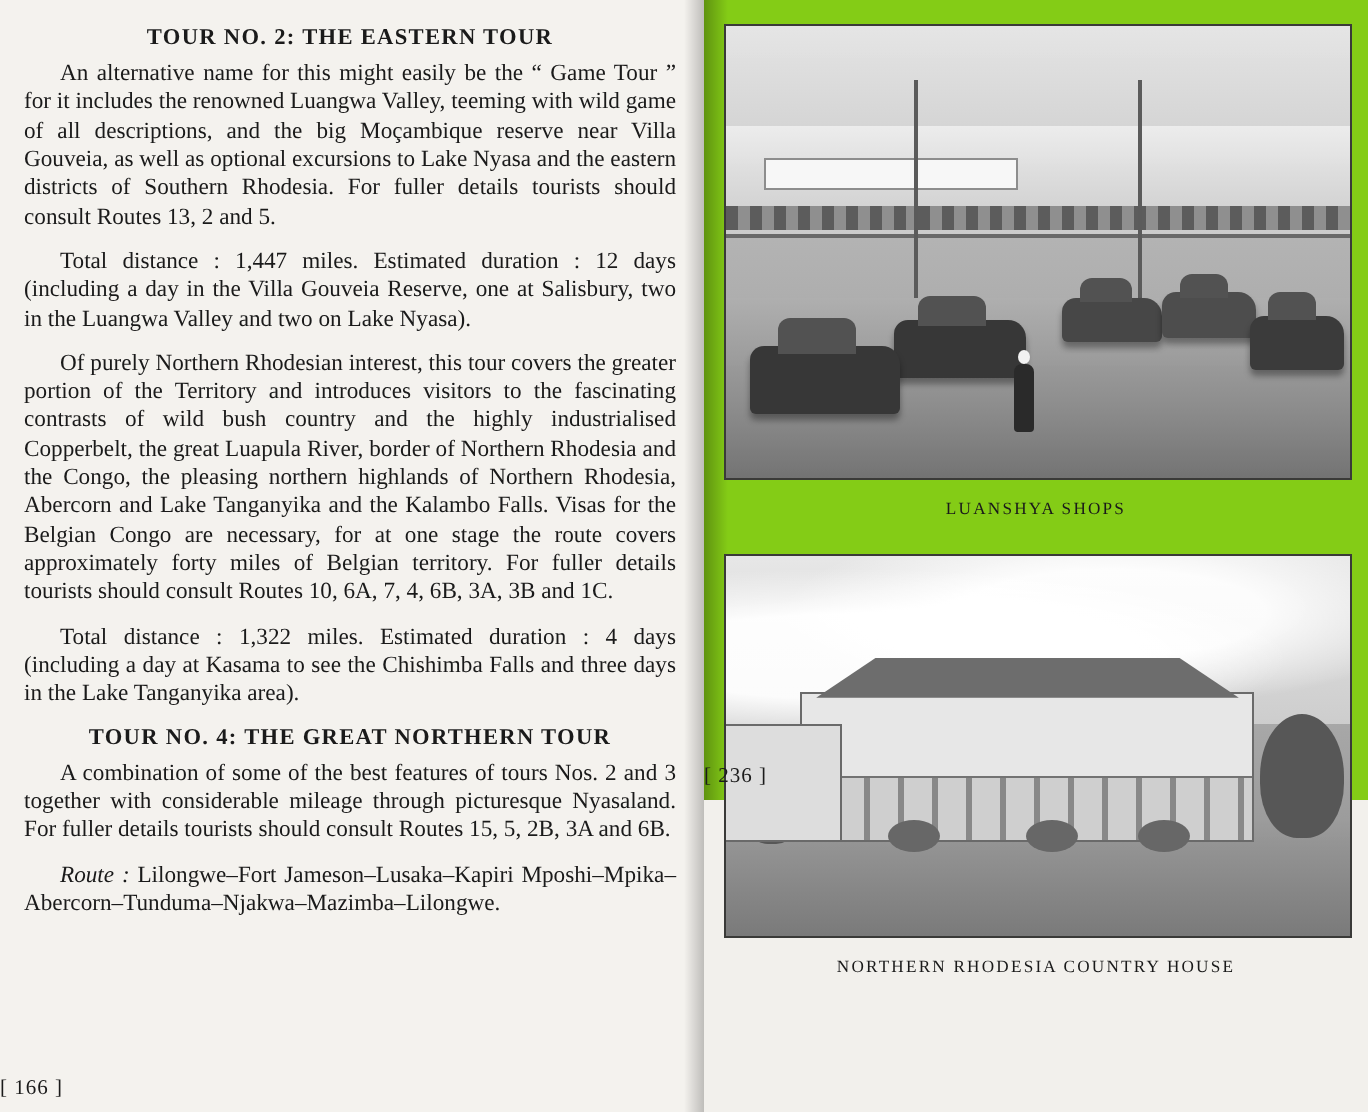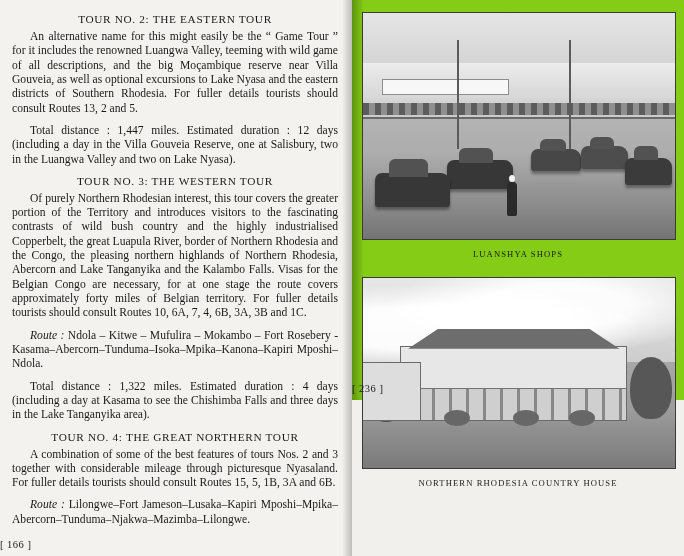--- a/index.html
+++ b/index.html
@@ -37,21 +37,21 @@
     width: 10px; height: 100%;
     background: linear-gradient(to right, rgba(0,0,0,0.0), rgba(0,0,0,0.22));
   }
   .tour-heading {
     text-align: center;
     font-size: 11.3px;
     letter-spacing: 0.65px;
     margin: 7px 0 5px 0;
     font-variant: small-caps;
     text-transform: uppercase;
-    font-weight: normal;
+    font-weight: bold;
   }
   p.body {
     font-size: 11.6px;
     line-height: 1.235;
     text-align: justify;
     margin: 0 0 8px 0;
     text-indent: 18px;
     hyphens: none;
   }
   p.route {
@@ -205,29 +205,27 @@
 
   <div class="left-page">
 
     <div>
       <div class="tour-heading">TOUR No. 2: THE EASTERN TOUR</div>
       <p class="body">An alternative name for this might easily be the “ Game Tour ” for it includes the renowned Luangwa Valley, teeming with wild game of all descriptions, and the big Moçambique reserve near Villa Gouveia, as well as optional excursions to Lake Nyasa and the eastern districts of Southern Rhodesia.  For fuller details tourists should consult Routes 13, 2 and 5.</p>
       <p class="body">Total distance :  1,447 miles.  Estimated duration :  12 days (including a day in the Villa Gouveia Reserve, one at Salisbury, two in the Luangwa Valley and two on Lake Nyasa).</p>
     </div>
 
     <div>
-      <div class="tour-heading">TOUR No. 3: THE WESTERN TOUR</div>
       <p class="body">Of purely Northern Rhodesian interest, this tour covers the greater portion of the Territory and introduces visitors to the fascinating contrasts of wild bush country and the highly industrialised Copperbelt, the great Luapula River, border of Northern Rhodesia and the Congo, the pleasing northern highlands of Northern Rhodesia, Abercorn and Lake Tanganyika and the Kalambo Falls.  Visas for the Belgian Congo are necessary, for at one stage the route covers approximately forty miles of Belgian territory.  For fuller details tourists should consult Routes 10, 6A, 7, 4, 6B, 3A, 3B and 1C.</p>
-      <p class="route"><span class="ital">Route :</span><span>  Ndola – Kitwe – Mufulira – Mokambo – Fort Rosebery - Kasama–Abercorn–Tunduma–Isoka–Mpika–Kanona–Kapiri Mposhi–Ndola.</span></p>
       <p class="body">Total distance :  1,322 miles.  Estimated duration :  4 days (including a day at Kasama to see the Chishimba Falls and three days in the Lake Tanganyika area).</p>
     </div>
 
     <div>
       <div class="tour-heading">TOUR No. 4: THE GREAT NORTHERN TOUR</div>
-      <p class="body">A combination of some of the best features of tours Nos. 2 and 3 together with considerable mileage through picturesque Nyasaland. For fuller details tourists should consult Routes 15, 5, 1B, 3A and 6B.</p>
+      <p class="body">A combination of some of the best features of tours Nos. 2 and 3 together with considerable mileage through picturesque Nyasaland. For fuller details tourists should consult Routes 15, 5, 2B, 3A and 6B.</p>
       <p class="route"><span class="ital">Route :</span><span>  Lilongwe–Fort Jameson–Lusaka–Kapiri Mposhi–Mpika–Abercorn–Tunduma–Njakwa–Mazimba–Lilongwe.</span></p>
 
     </div>
 
     <div class="folio">[ 166 ]</div>
   </div>
 
   <div class="right-page">
     <div class="edge-shadow"></div>
 

